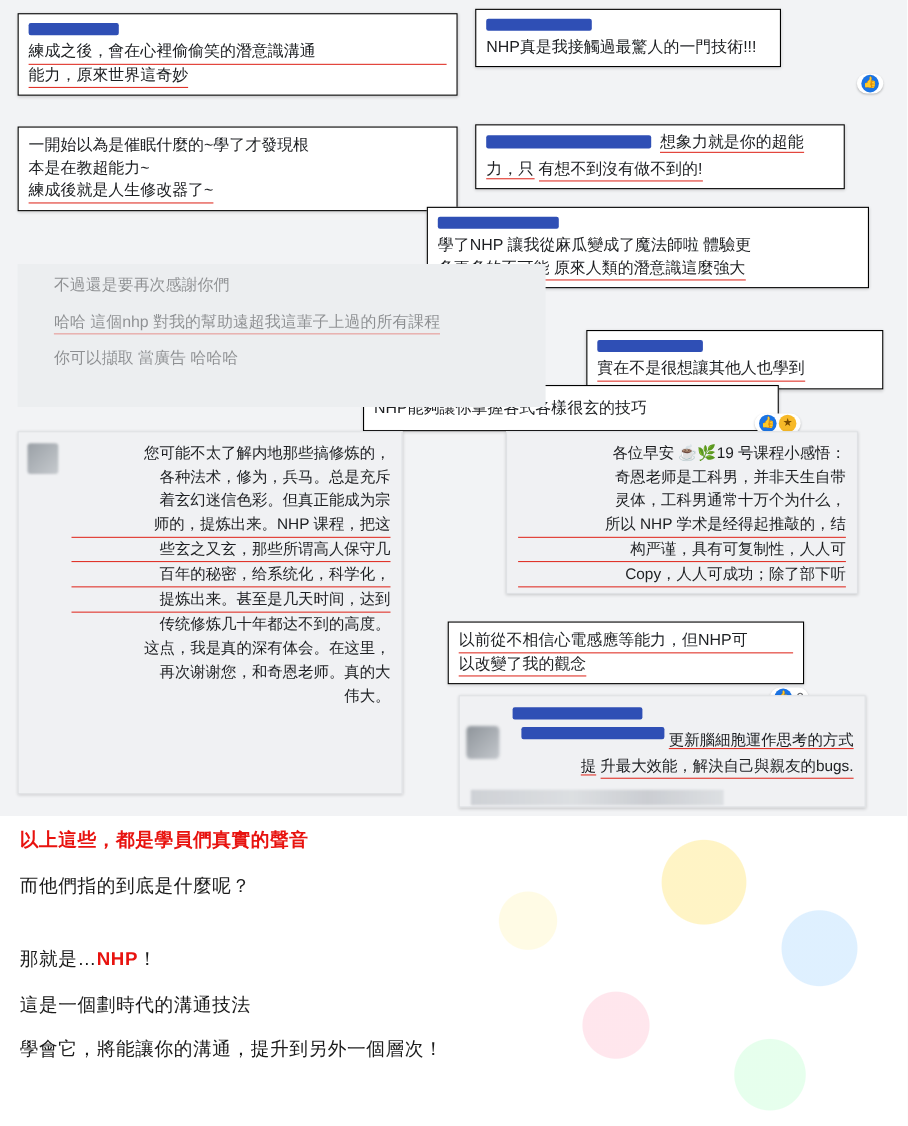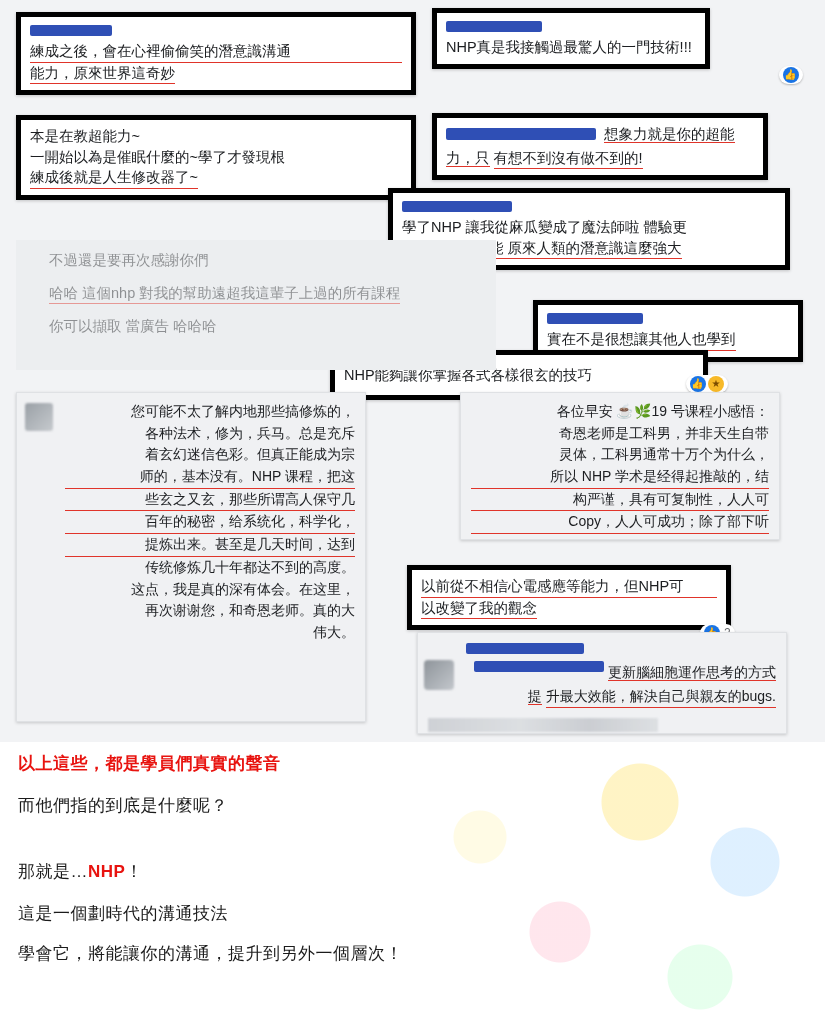--- a/index.html
+++ b/index.html
@@ -20,21 +20,21 @@
   #collage {
     position: absolute;
     left: 0; top: 0;
     width: 825px; height: 742px;
     background: #f2f3f5;
     overflow: hidden;
   }
   .card {
     position: absolute;
     background: #ffffff;
-    border: 5px solid #000000;
+    border: 1px solid #000000;
     box-shadow: 0 1px 3px rgba(0,0,0,0.20);
     padding: 6px 9px;
     font-size: 14.5px;
     line-height: 1.42;
     color: #1c1e21;
   }
   .card.plain { background: #eceef0; border: none; box-shadow: none; }
   .redact {
     display: block;
     background: #2f4fb5;
@@ -148,22 +148,22 @@
 
   <div id="collage">
 
     <div class="card" style="left:16px; top:12px; width:400px;">
       <span class="redact" style="width:82px;"></span>
       <div class="u">練成之後，會在心裡偷偷笑的潛意識溝通</div>
       <div class="u" style="display:inline-block;">能力，原來世界這奇妙</div>
     </div>
 
     <div class="card" style="left:16px; top:115px; width:400px;">
+      <div>一開始以為是催眠什麼的~學了才發現根</div>
       <div>本是在教超能力~</div>
-      <div>一開始以為是催眠什麼的~學了才發現根</div>
       <div class="u" style="display:inline-block;">練成後就是人生修改器了~</div>
     </div>
 
     <div class="card" style="left:432px; top:8px; width:278px;">
       <span class="redact" style="width:96px;"></span>
       <div>NHP真是我接觸過最驚人的一門技術!!!</div>
     </div>
     <div class="thumbs" style="left:779px; top:66px;">
       <span class="thumb-badge">
         <span class="thumb-ico">👍</span>
@@ -204,21 +204,21 @@
         <div>你可以擷取 當廣告 哈哈哈</div>
       </div>
     </div>
 
     <div class="post" style="left:16px; top:392px; width:350px; height:330px;">
       <div class="avatar"></div>
       <div class="body">
         <div>您可能不太了解内地那些搞修炼的，</div>
         <div>各种法术，修为，兵马。总是充斥</div>
         <div>着玄幻迷信色彩。但真正能成为宗</div>
-        <div class="u">师的，基本没有。NHP 课程，把这</div>
+        <div class="u">师的，提炼出来。NHP 课程，把这</div>
         <div class="u">些玄之又玄，那些所谓高人保守几</div>
         <div class="u">百年的秘密，给系统化，科学化，</div>
         <div class="u">提炼出来。甚至是几天时间，达到</div>
         <div>传统修炼几十年都达不到的高度。</div>
         <div>这点，我是真的深有体会。在这里，</div>
         <div>再次谢谢您，和奇恩老师。真的大</div>
         <div>伟大。</div>
       </div>
     </div>
 

